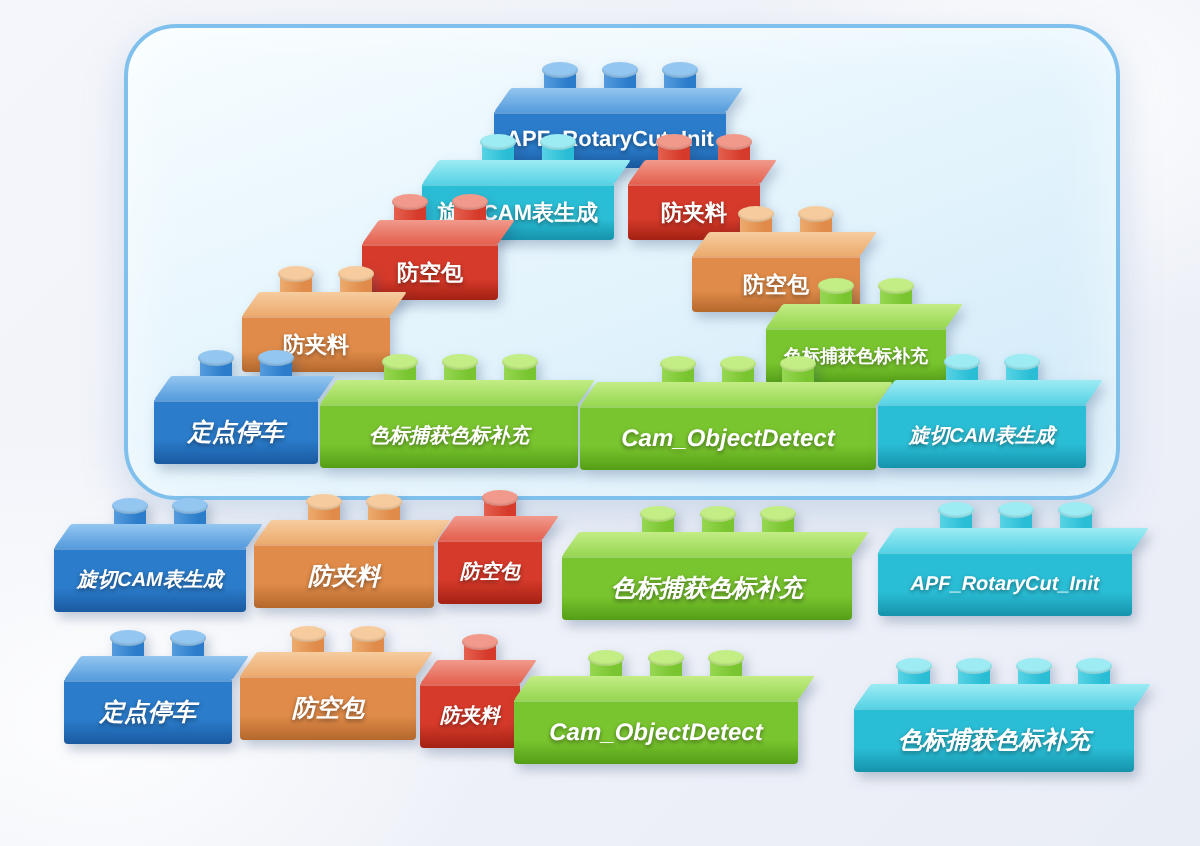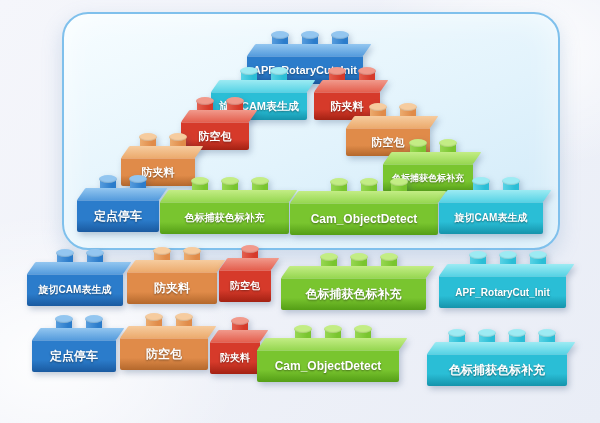--- a/index.html
+++ b/index.html
@@ -49,21 +49,21 @@
   }
   .front {
     position:absolute; left:0; top:22px; width:100%; height:28px;
     background: linear-gradient(180deg, var(--front) 0%, var(--front) 62%, var(--dark) 100%);
     color:#fff; font-weight:700; font-size:11px;
     display:flex; align-items:center; justify-content:center; text-align:center;
     white-space:nowrap; text-shadow:0 1px 2px rgba(0,0,0,.45);
     border-radius:0 0 2px 2px;
     box-shadow: inset 0 1px 0 rgba(255,255,255,.25);
   }
-  .lg .front { height:32px; font-size:12px; }
+  .lg .front { height:32px; font-size:12px;font-style:italic; }
   .fs10 .front { font-size:10px; }
   .fs9  .front { font-size:9px; }
 
   .c-blue   { --front:#2b7ccb; --topc:#569cdd; --light:#93c6f0; --dark:#1a5aa0; }
   .c-cyan   { --front:#2abed6; --topc:#58d3e5; --light:#9debf3; --dark:#1593ab; }
   .c-red    { --front:#d63a2a; --topc:#e4604f; --light:#f19a8c; --dark:#a32113; }
   .c-orange { --front:#e08b49; --topc:#ecab6e; --light:#f6cc9f; --dark:#b4682c; }
   .c-green  { --front:#79c52f; --topc:#97d752; --light:#c3ed85; --dark:#549e16; }
 </style>
 </head>

